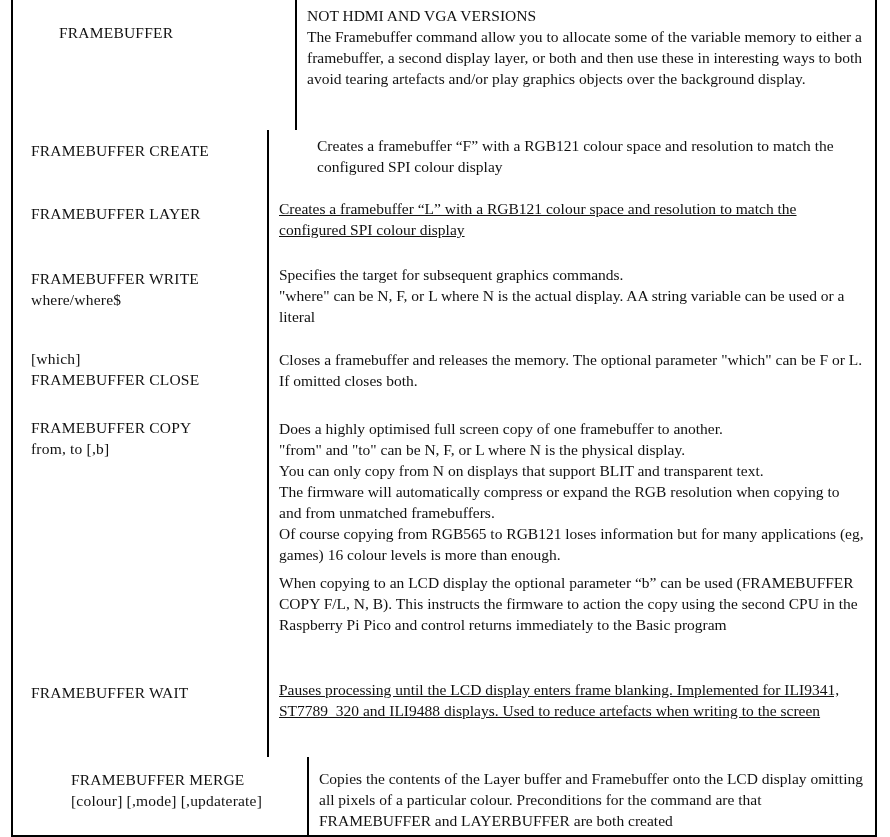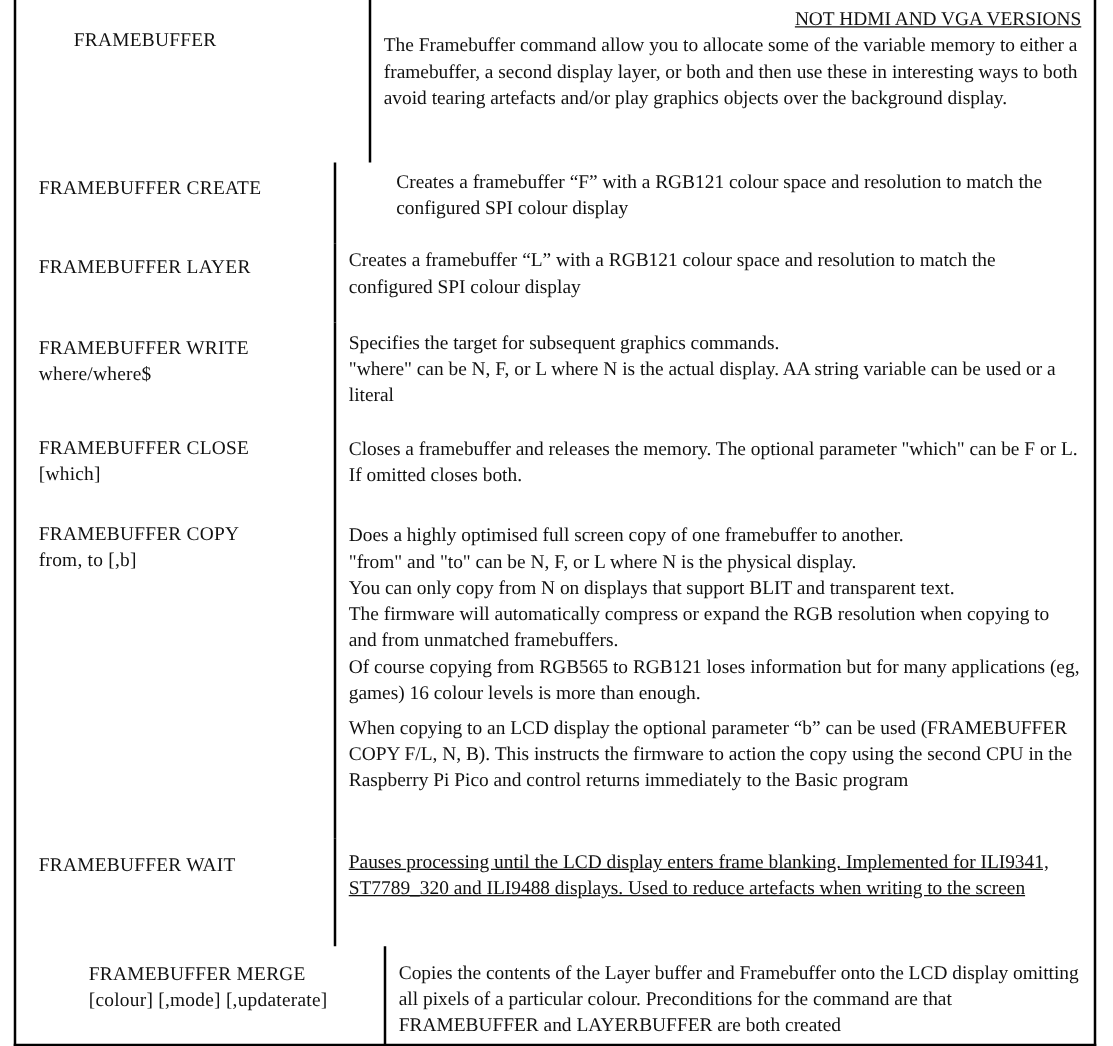--- a/index.html
+++ b/index.html
@@ -58,38 +58,36 @@
     letter-spacing: 0.2px;
   }
   .cell-right p {
     margin: 0;
     font-size: 15.5px;
     line-height: 21px;
   }
   .section-heading {
     font-size: 15.5px;
     line-height: 20px;
-    text-decoration: underline;
     margin: 0 0 9px 0;
-    text-align: right;
   }
   .para-gap { margin-top: 7px !important; }
 
   
   .r1 { min-height: 130px; }
   .r1 .cell-left  { padding-top: 22px; margin-left: 28px; }
   .r1 .cell-right { padding-top: 5px; }
 
   .r2 { min-height: 65px; }
   .r2 .cell-left  { padding-top: 10px; }
   .r2 .cell-right { padding-top: 5px; padding-left: 48px; }
 
   .r3 { min-height: 63px; }
   .r3 .cell-left  { padding-top: 8px; }
-  .r3 .cell-right { padding-top: 3px; }
+  .r3 .cell-right { padding-top: 3px; text-decoration: underline; }
 
   .r4 { min-height: 82px; }
   .r4 .cell-left  { padding-top: 10px; }
   .r4 .cell-right { padding-top: 6px; }
 
   .r5 { min-height: 64px; }
   .r5 .cell-left  { padding-top: 8px; }
   .r5 .cell-right { padding-top: 9px; }
 
   .r6 { min-height: 267px; }
@@ -144,22 +142,22 @@
         <div class="cmd">where/where$</div>
       </div>
       <div class="cell-right">
         <p>Specifies the target for subsequent graphics commands.</p>
         <p>"where" can be N, F, or L where N is the actual display. AA string variable can be used or a literal</p>
       </div>
     </div>
 
     <div class="row r5">
       <div class="cell-left">
+        <div class="cmd">[which]</div>
         <div class="cmd">FRAMEBUFFER CLOSE</div>
-        <div class="cmd">[which]</div>
       </div>
       <div class="cell-right">
         <p>Closes a framebuffer and releases the memory. The optional parameter "which" can be F or L. If omitted closes both.</p>
       </div>
     </div>
 
     <div class="row r6">
       <div class="cell-left">
         <div class="cmd">FRAMEBUFFER COPY</div>
         <div class="cmd">from, to [,b]</div>

